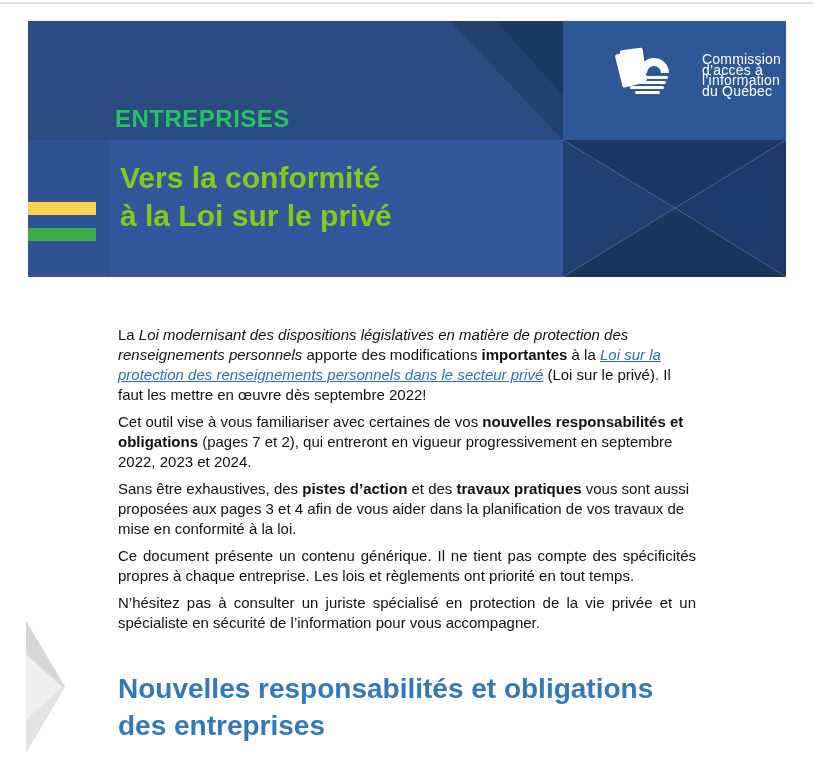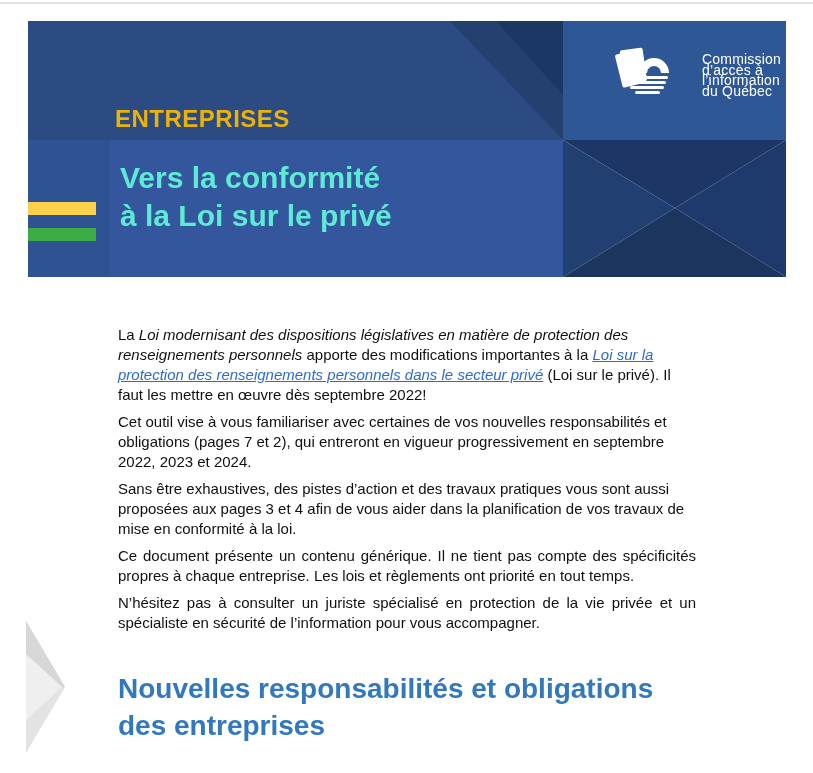--- a/index.html
+++ b/index.html
@@ -12,49 +12,49 @@
   }
   .page{position:absolute;inset:0;}
   .top-rule{position:absolute;left:0;top:2px;width:813px;height:2px;background:#e2e2e2;}
 
   
   .banner{position:absolute;left:28px;top:21px;width:758px;height:256px;}
   .upper-band{position:absolute;left:0;top:0;width:535px;height:119px;background:#2B4B82;overflow:hidden;}
   .facets-upper{position:absolute;left:0;top:0;}
   .kicker{
     position:absolute;left:87px;top:84px;
-    color:#eab308;font-size:24px;font-weight:bold;letter-spacing:.5px;
+    color:#22c55e;font-size:24px;font-weight:bold;letter-spacing:.5px;
   }
   .logo-square{position:absolute;left:535px;top:0;width:223px;height:119px;background:#2E5795;}
   .logo-icon{position:absolute;left:48px;top:24px;}
   .logo-text{
     position:absolute;left:111px;top:33px;
     color:#ffffff;font-size:14px;line-height:10.5px;letter-spacing:.2px;margin-left:28px;
   }
   .logo-text span{display:block;}
   .left-strip{position:absolute;left:0;top:119px;width:82px;height:137px;background:#2F5392;}
   .stripe{position:absolute;left:0;width:68px;height:13px;}
   .stripe-yellow{top:62px;background:#FBD04C;}
   .stripe-green{top:88px;background:#3BAC46;}
   .title-block{position:absolute;left:82px;top:119px;width:453px;height:137px;background:#33569D;}
   .doc-title{
     margin:0;position:absolute;left:10px;top:19px;
-    color:#5eead4;font-size:30px;line-height:38px;font-weight:bold;
+    color:#84cc16;font-size:30px;line-height:38px;font-weight:bold;
   }
   .facets-lower{position:absolute;left:535px;top:119px;}
 
   
   .grey-arrow{position:absolute;left:0;top:618px;}
 
   
   .content{position:absolute;left:118px;top:325px;width:578px;color:#101010;}
   .content p{margin:0 0 7px 0;font-size:15px;line-height:20px;}
   .content p.just{text-align:justify;}
   .it{font-style:italic;margin-top:48px;}
-  .b,strong{font-weight:normal;}
+  .b,strong{font-weight:bold;}
   a.link{color:#2E6BC8;font-style:italic;text-decoration:underline;cursor:pointer;}
   .section-heading{
     margin:37px 0 0 0;
     color:#3178BD;font-size:28px;line-height:37px;font-weight:bold;
   }
 </style>
 </head>
 <body>
 
 <div class="page">

